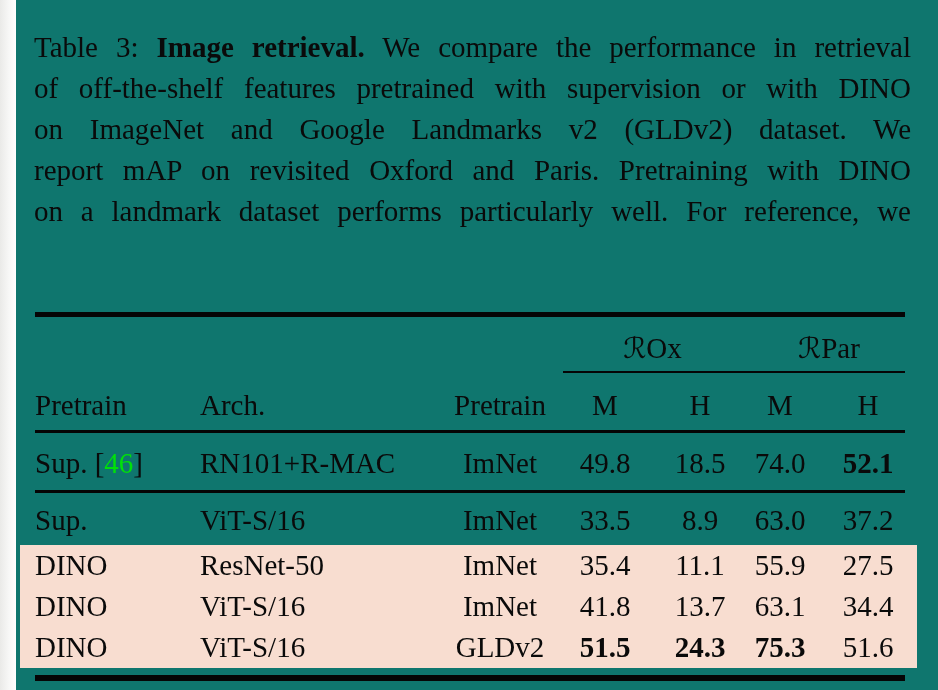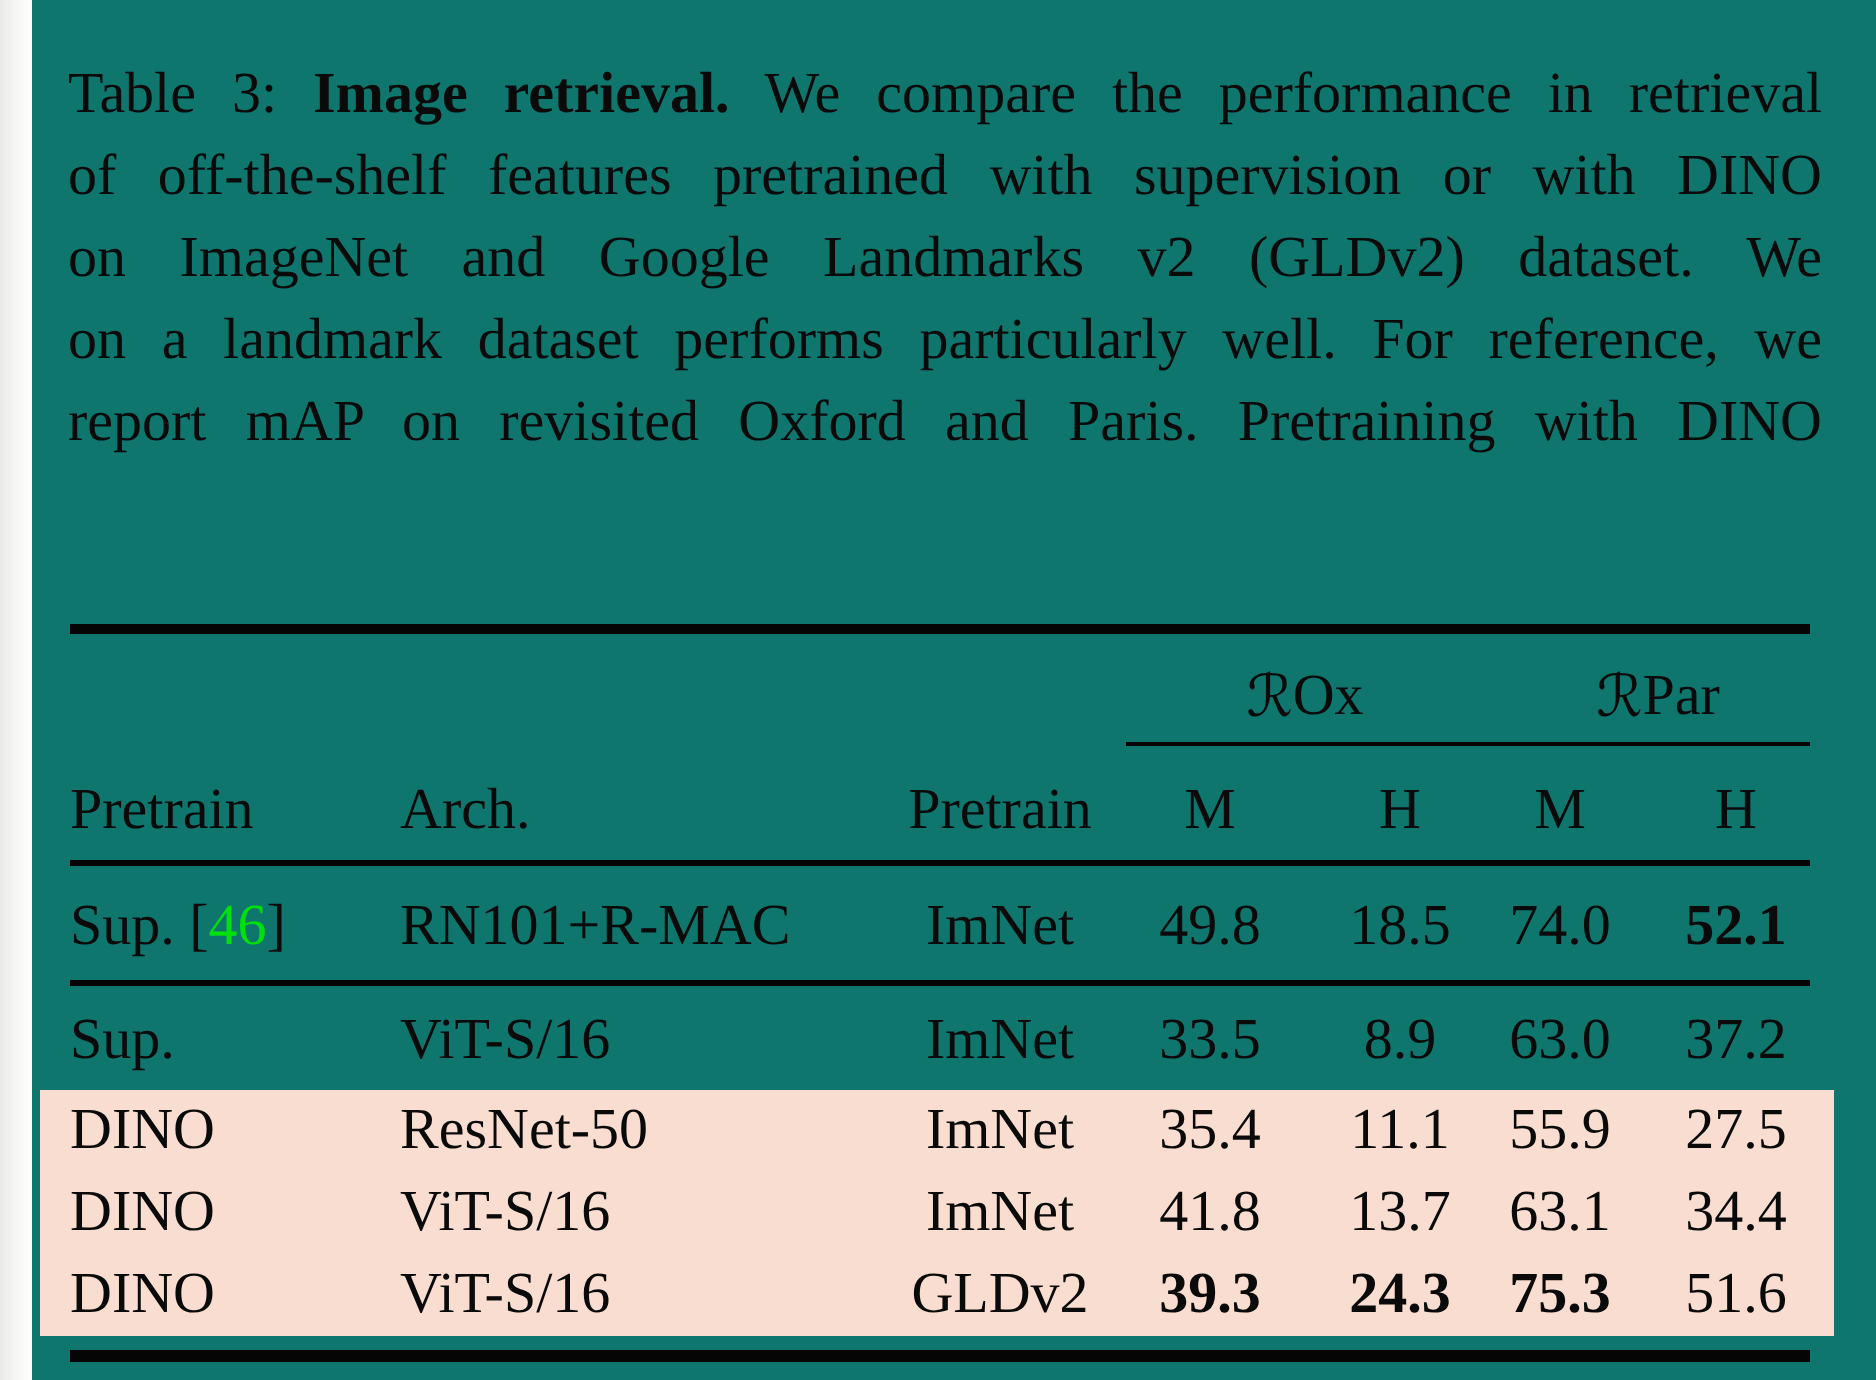--- a/index.html
+++ b/index.html
@@ -86,22 +86,22 @@
 </head>
 <body>
 
 <div class="page">
   <div class="edge-shade"></div>
 
   <div class="caption">
     <div class="cap-line"><span>Table 3: </span><span class="b">Image retrieval.</span><span> We compare the performance in retrieval</span></div>
     <div class="cap-line">of off-the-shelf features pretrained with supervision or with DINO</div>
     <div class="cap-line">on ImageNet and Google Landmarks v2 (GLDv2) dataset. We</div>
+    <div class="cap-line">report mAP on revisited Oxford and Paris. Pretraining with DINO</div>
     <div class="cap-line">on a landmark dataset performs particularly well. For reference, we</div>
-    <div class="cap-line">report mAP on revisited Oxford and Paris. Pretraining with DINO</div>
   </div>
 
   <div class="tbl">
     <div class="hl-band"></div>
 
     <div class="rule rule-top"></div>
     <div class="rule rule-cmid"></div>
     <div class="rule rule-head"></div>
     <div class="rule rule-mid"></div>
     <div class="rule rule-bottom"></div>
@@ -168,19 +168,19 @@
       <div class="cell c4">41.8</div>
       <div class="cell c5">13.7</div>
       <div class="cell c6">63.1</div>
       <div class="cell c7">34.4</div>
     </div>
 
     <div class="trow row-5">
       <div class="cell c1">DINO</div>
       <div class="cell c2">ViT-S/16</div>
       <div class="cell c3">GLDv2</div>
-      <div class="cell c4 b">39.3</div>
+      <div class="cell c4 b">51.5</div>
       <div class="cell c5 b">24.3</div>
       <div class="cell c6 b">75.3</div>
       <div class="cell c7">51.6</div>
     </div>
   </div>
 </div>
 
 </body></html>

